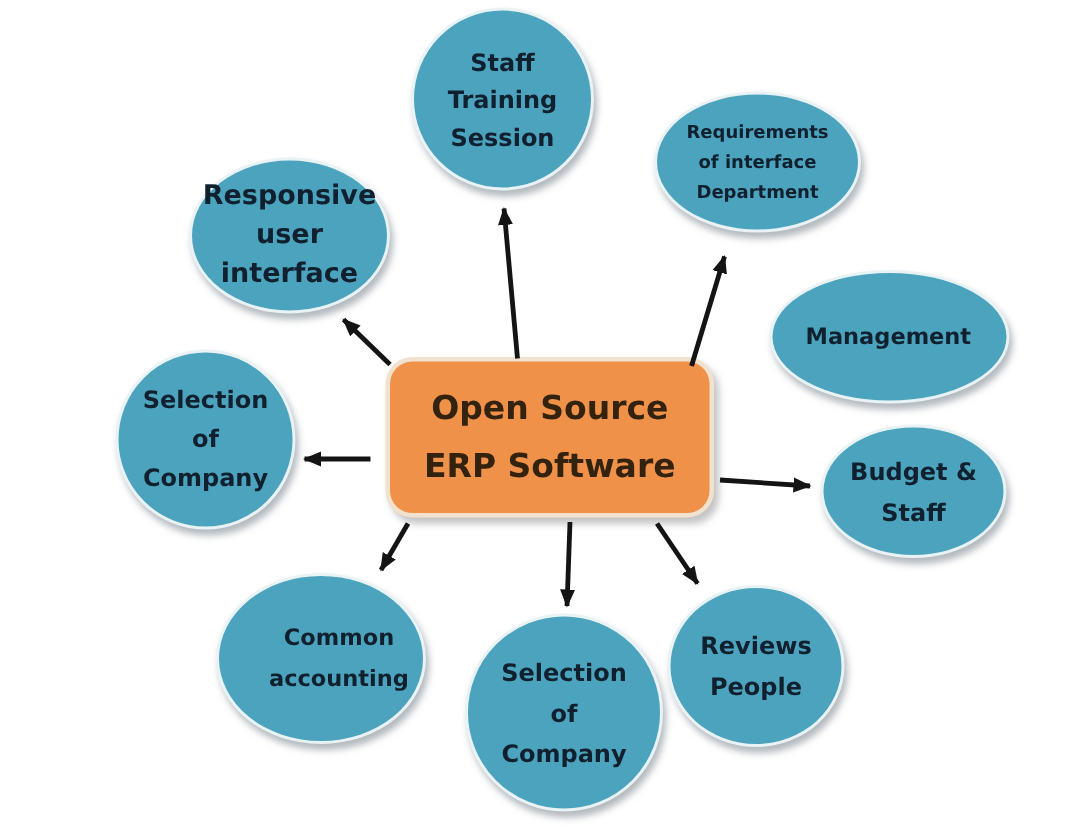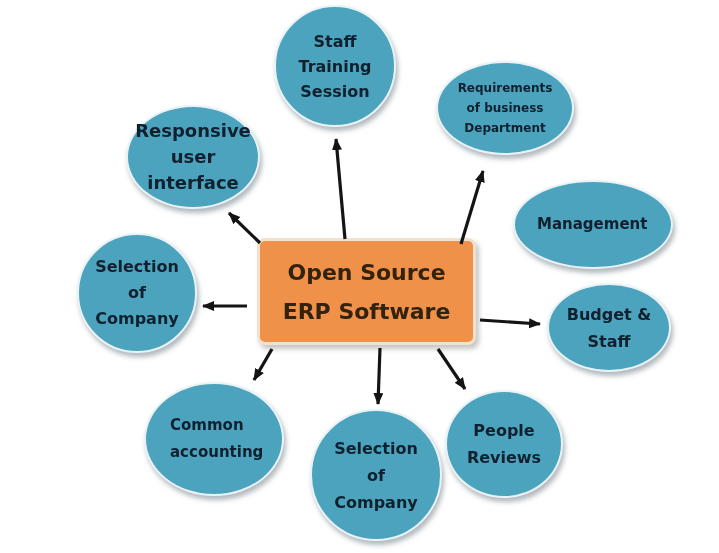--- a/index.html
+++ b/index.html
@@ -18,29 +18,29 @@
     box-shadow:2px 4px 5px rgba(115,125,135,0.55);
   }
   .node .ln { display:block; }
 
   .n-staff      { left:250px; top:5px;   width:122px; height:122px; font-size:16px; line-height:25px; }
   .n-req        { left:412px; top:61px;  width:138px; height:94px;  font-size:12px; line-height:20px; }
   .n-mgmt       { left:489px; top:180px; width:160px; height:89px;  font-size:15px; line-height:27px; align-items:flex-start; text-align:center; padding-left:22px; }
   .n-budget     { left:523px; top:283px; width:124px; height:89px;  font-size:16px; line-height:27px; }
   .n-people     { left:421px; top:390px; width:118px; height:108px; font-size:16px; line-height:27px; }
   .n-selbottom  { left:286px; top:409px; width:132px; height:132px; font-size:16px; line-height:27px; }
-  .n-common     { left:120px; top:382px; width:140px; height:114px; font-size:15px; line-height:27px; align-items:flex-start; text-align:left; padding-left:24px; }
+  .n-common     { left:120px; top:382px; width:140px; height:114px; font-size:15px; line-height:27px; align-items:center; text-align:left; padding-left:24px; }
   .n-selleft    { left:53px;  top:233px; width:120px; height:120px; font-size:16px; line-height:26px; }
   .n-resp       { left:102px; top:105px; width:134px; height:104px; font-size:18px; line-height:26px; }
 
   .center-box {
     position:absolute; left:233px; top:238px; width:219px; height:107px;
     background:#F0914A;
     border:3px solid #F0E2CE;
-    border-radius:8px;
+    border-radius:18px;
     color:#33220E;
     font-weight:bold; font-size:22px; line-height:39px;
     display:flex; flex-direction:column; justify-content:center; align-items:center;
     text-align:center;
     box-shadow:3px 4px 5px rgba(140,140,140,0.5);
   }
 
   svg.arrows { position:absolute; left:0; top:0; z-index:5; pointer-events:none; }
 </style>
 </head>
@@ -67,36 +67,36 @@
   </svg>
 
   <div class="node n-staff">
     <span class="ln">Staff</span>
     <span class="ln">Training</span>
     <span class="ln">Session</span>
   </div>
 
   <div class="node n-req">
     <span class="ln">Requirements</span>
-    <span class="ln">of business</span>
+    <span class="ln">of interface</span>
     <span class="ln">Department</span>
   </div>
 
   <div class="node n-mgmt">
     <span class="ln">Management</span>
   </div>
 
   <div class="node n-budget">
     <span class="ln">Budget &amp;</span>
     <span class="ln">Staff</span>
   </div>
 
   <div class="node n-people">
+    <span class="ln">Reviews</span>
     <span class="ln">People</span>
-    <span class="ln">Reviews</span>
   </div>
 
   <div class="node n-selbottom">
     <span class="ln">Selection</span>
     <span class="ln">of</span>
     <span class="ln">Company</span>
   </div>
 
   <div class="node n-common">
     <span class="ln">Common</span>

